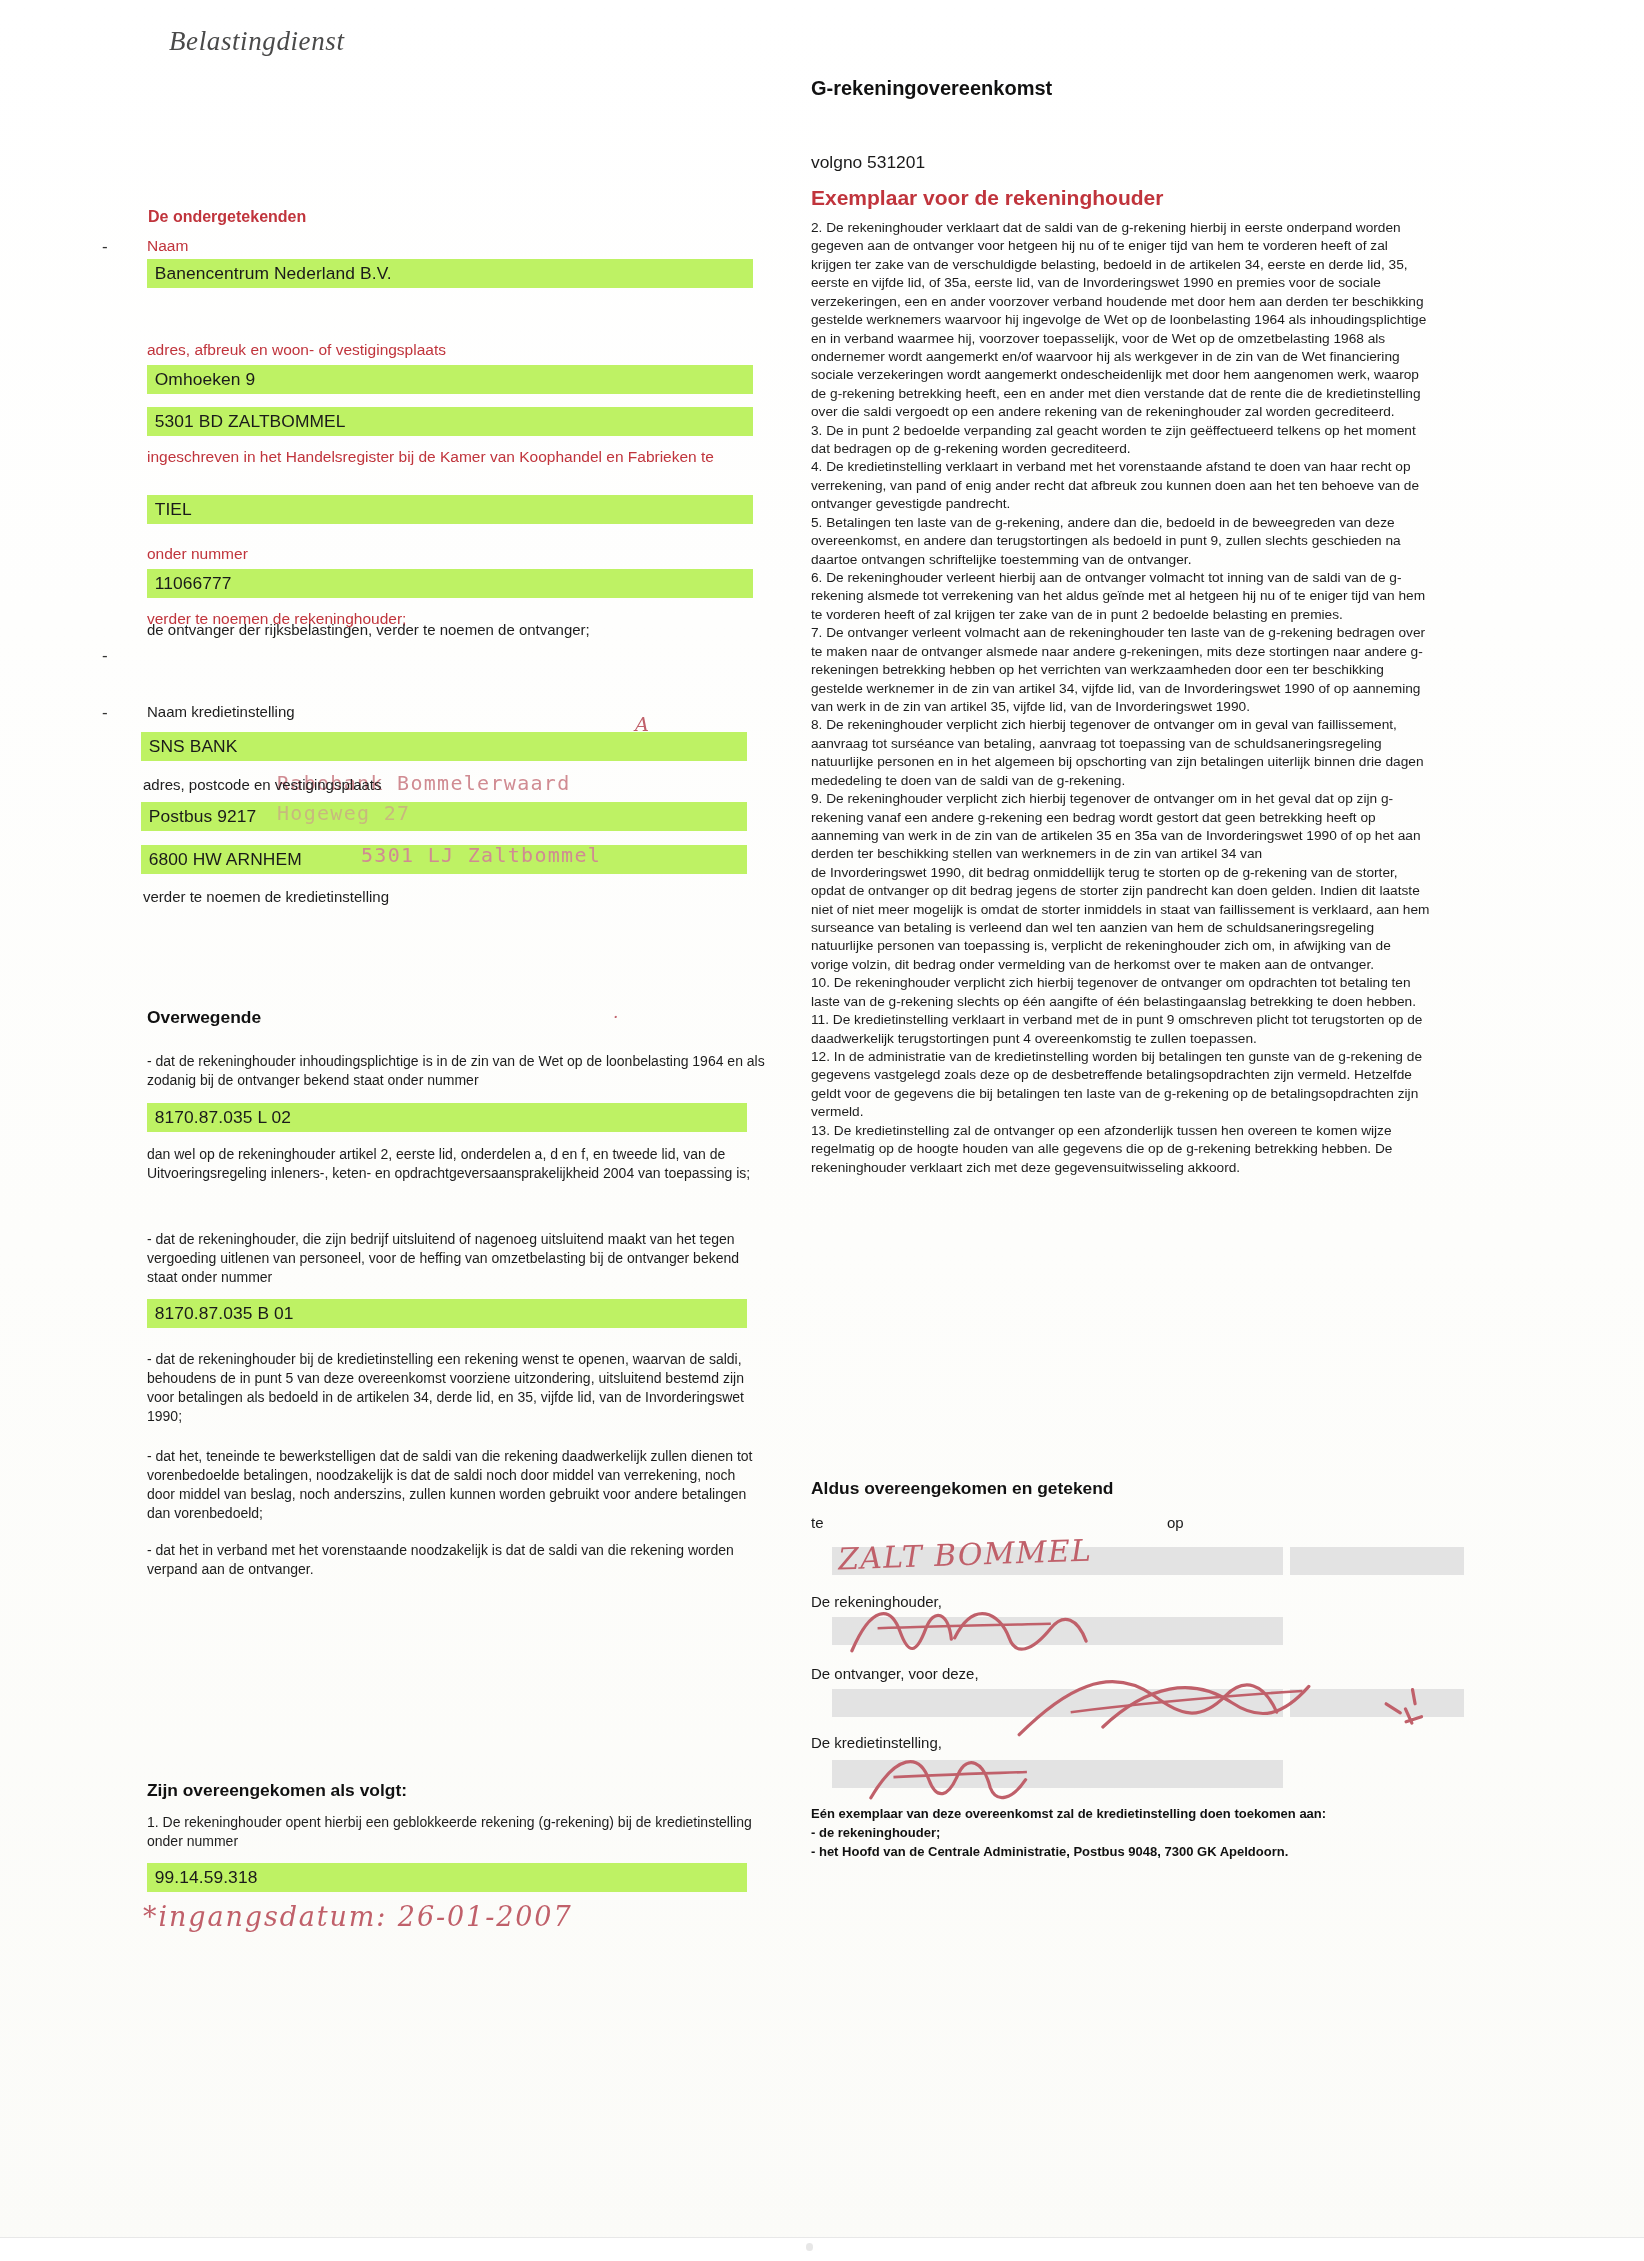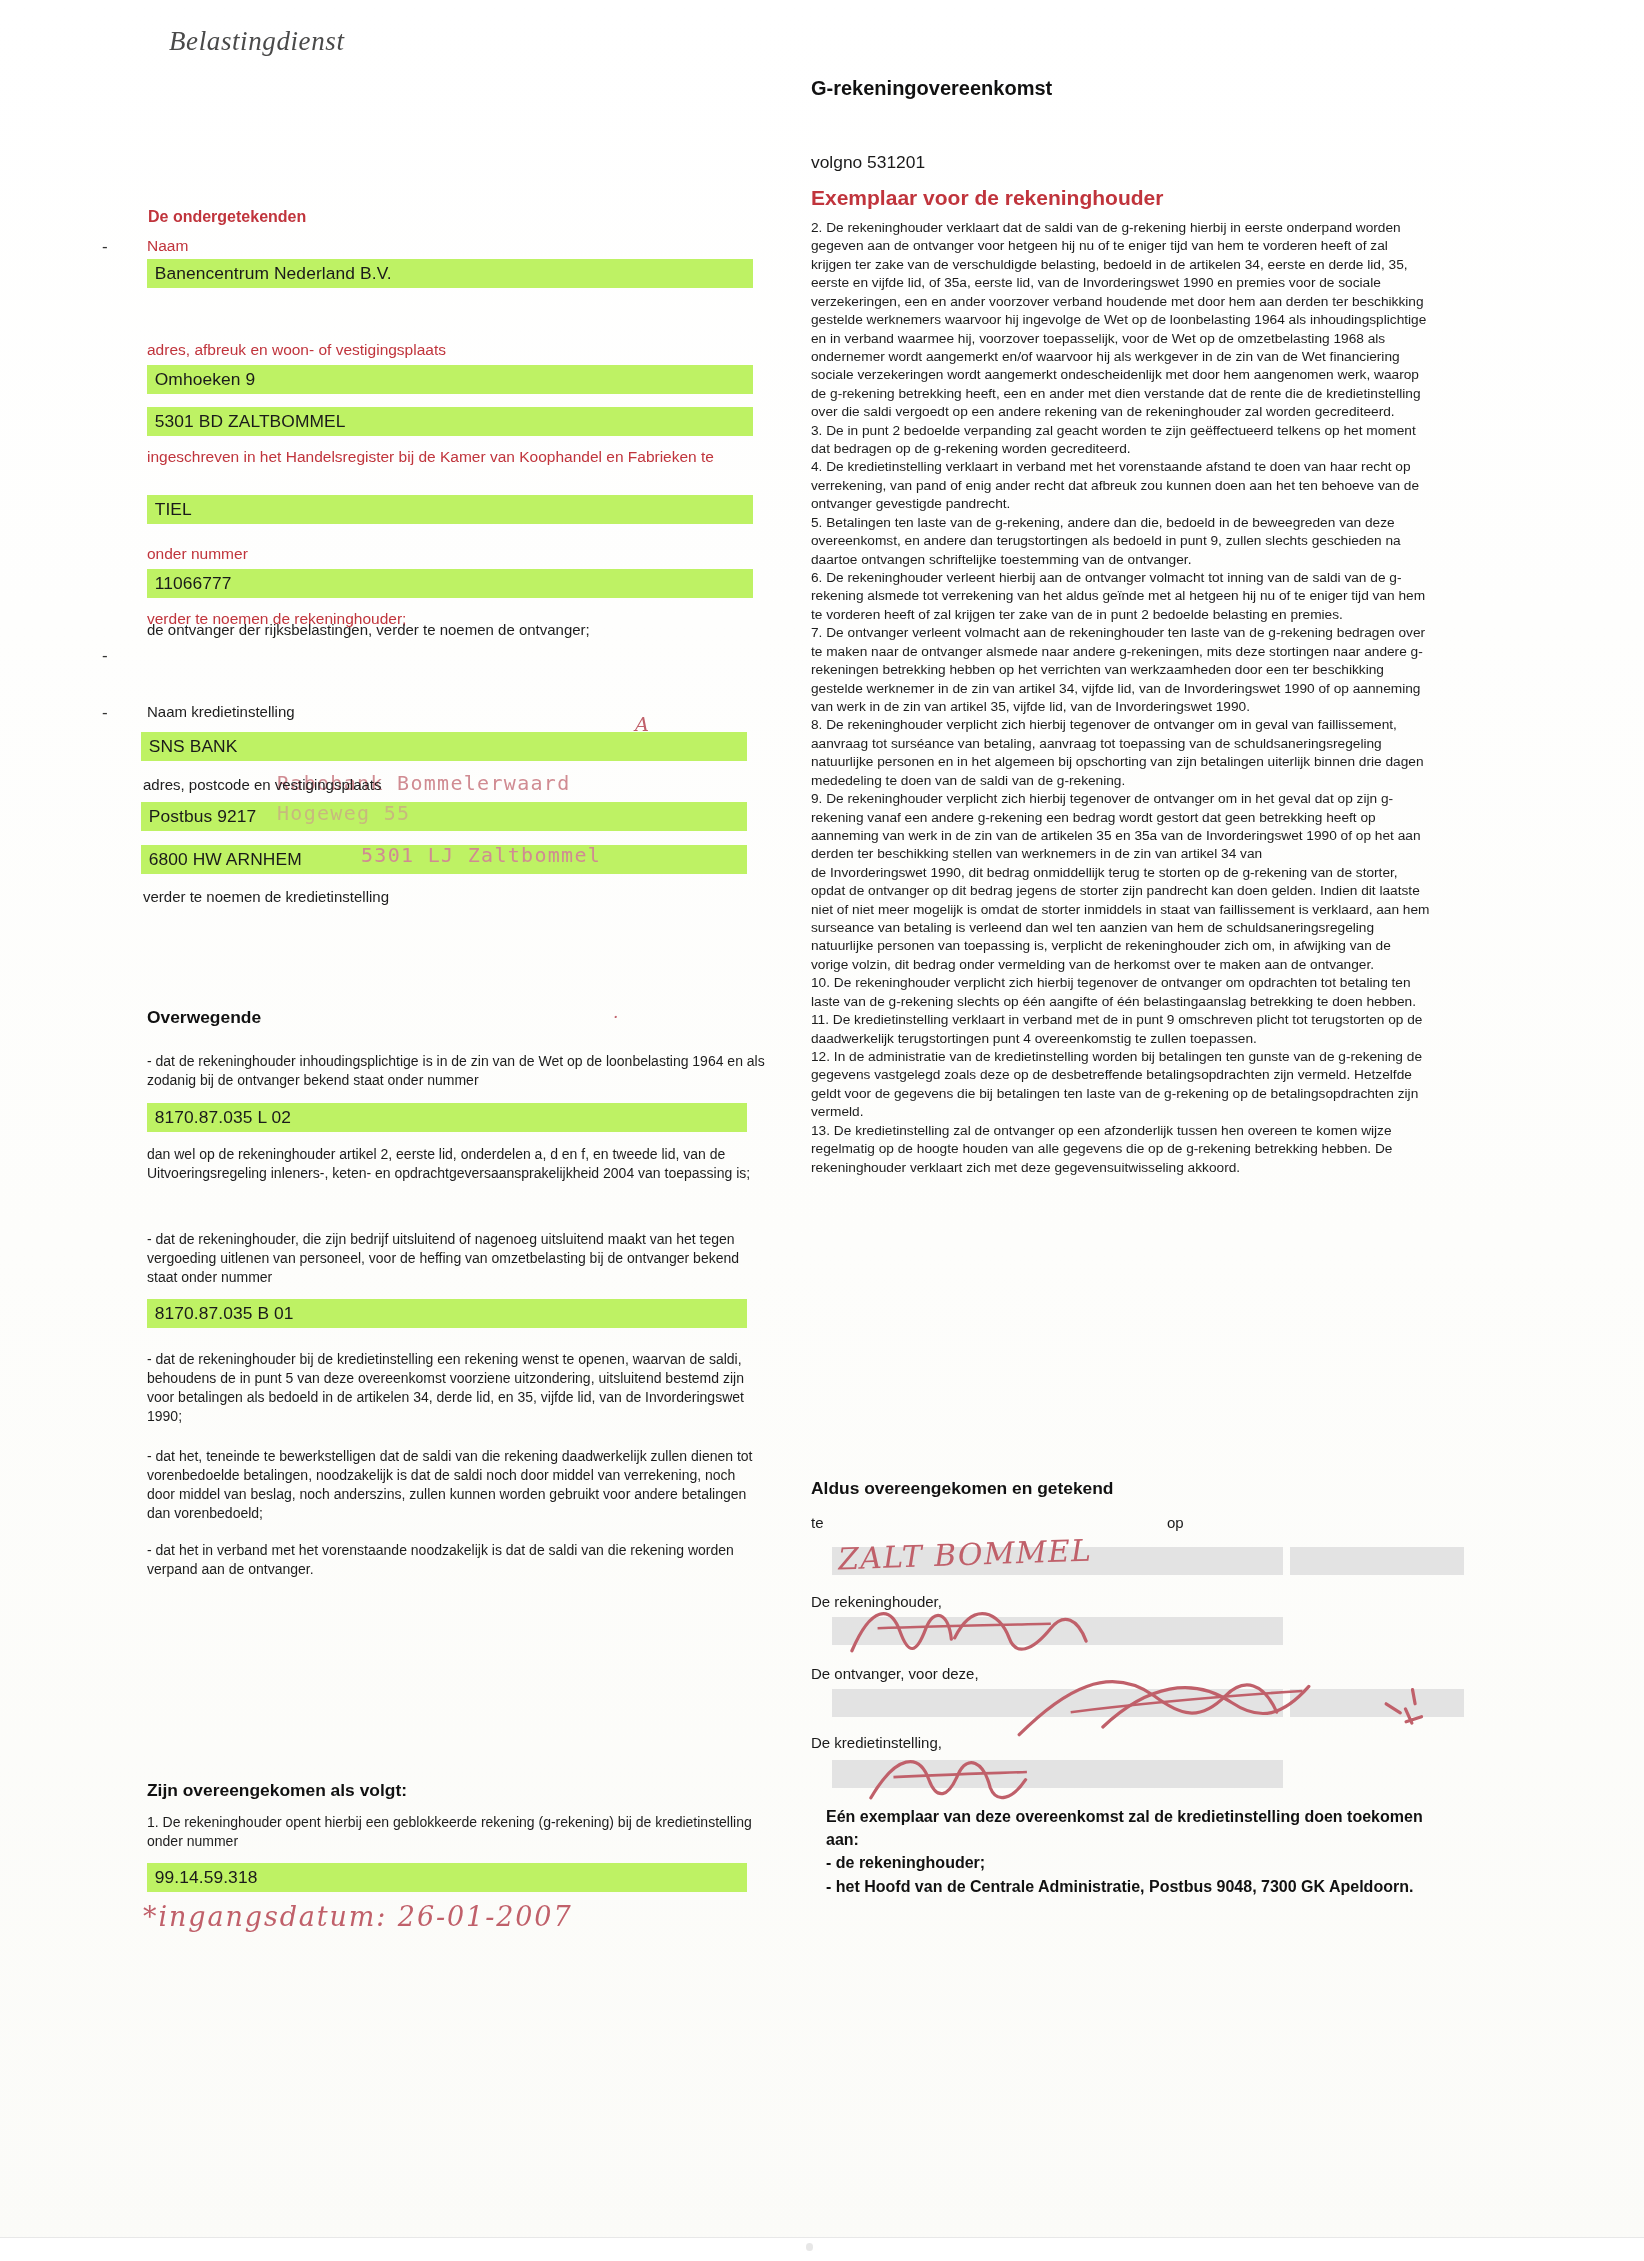--- a/index.html
+++ b/index.html
@@ -141,25 +141,24 @@
     color: #c0606a;
     font-style: italic;
   }
   .stamp {
     font-family: "DejaVu Sans Mono", monospace;
     color: #d08b92;
     letter-spacing: 1.3px;
   }
 
   .foot {
-    font-size: 16px;
+    font-size: 13px;
     color: #111;
     font-weight: bold;
     line-height: 1.45;
-    margin-left: 15px;
   }
 
   svg { display: block; overflow: visible; }
 </style>
 </head>
 <body>
 
 <div class="page">
   <div class="paper-tint"></div>
 
@@ -187,21 +186,21 @@
   <div class="abs txt" style="left:147px; top:620px; width:613px;">de ontvanger der rijksbelastingen, verder te noemen de ontvanger;</div>
 
   <div class="dash" style="left:102px; top:703px;">-</div>
   <div class="abs txt" style="left:147px; top:702px; width:580px;">Naam kredietinstelling</div>
   <div class="abs field field-wide" style="left:141px; top:732px;">SNS BANK</div>
   <div class="abs stamp" style="left:277px; top:731px; font-size:20px;margin-top:40px;">Rabobank Bommelerwaard</div>
   <div class="abs hand" style="left:635px; top:713px; font-size:19.3px;">A</div>
 
   <div class="abs txt" style="left:143px; top:775px; width:580px;">adres, postcode en vestigingsplaats</div>
   <div class="abs field field-wide" style="left:141px; top:802px;">Postbus 9217</div>
-  <div class="abs stamp" style="left:277px; top:801px; font-size:20px; opacity:.55;">Hogeweg 55</div>
+  <div class="abs stamp" style="left:277px; top:801px; font-size:20px; opacity:.55;">Hogeweg 27</div>
 
   <div class="abs field field-wide" style="left:141px; top:845px;">6800 HW ARNHEM</div>
   <div class="abs stamp" style="left:361px; top:843px; font-size:20px;">5301 LJ Zaltbommel</div>
 
   <div class="abs txt" style="left:143px; top:887px;">verder te noemen de kredietinstelling</div>
 
   <div class="abs head-b" style="left:147px; top:1007px;">Overwegende</div>
   <div class="abs hand" style="left:613px; top:1002px; font-size:17px;">.</div>
 
   <div class="abs txt-sm" style="left:147px; top:1052px; width:619px;">- dat de rekeninghouder inhoudingsplichtige is in de zin van de Wet op de loonbelasting 1964 en als zodanig bij de ontvanger bekend staat onder nummer</div>

